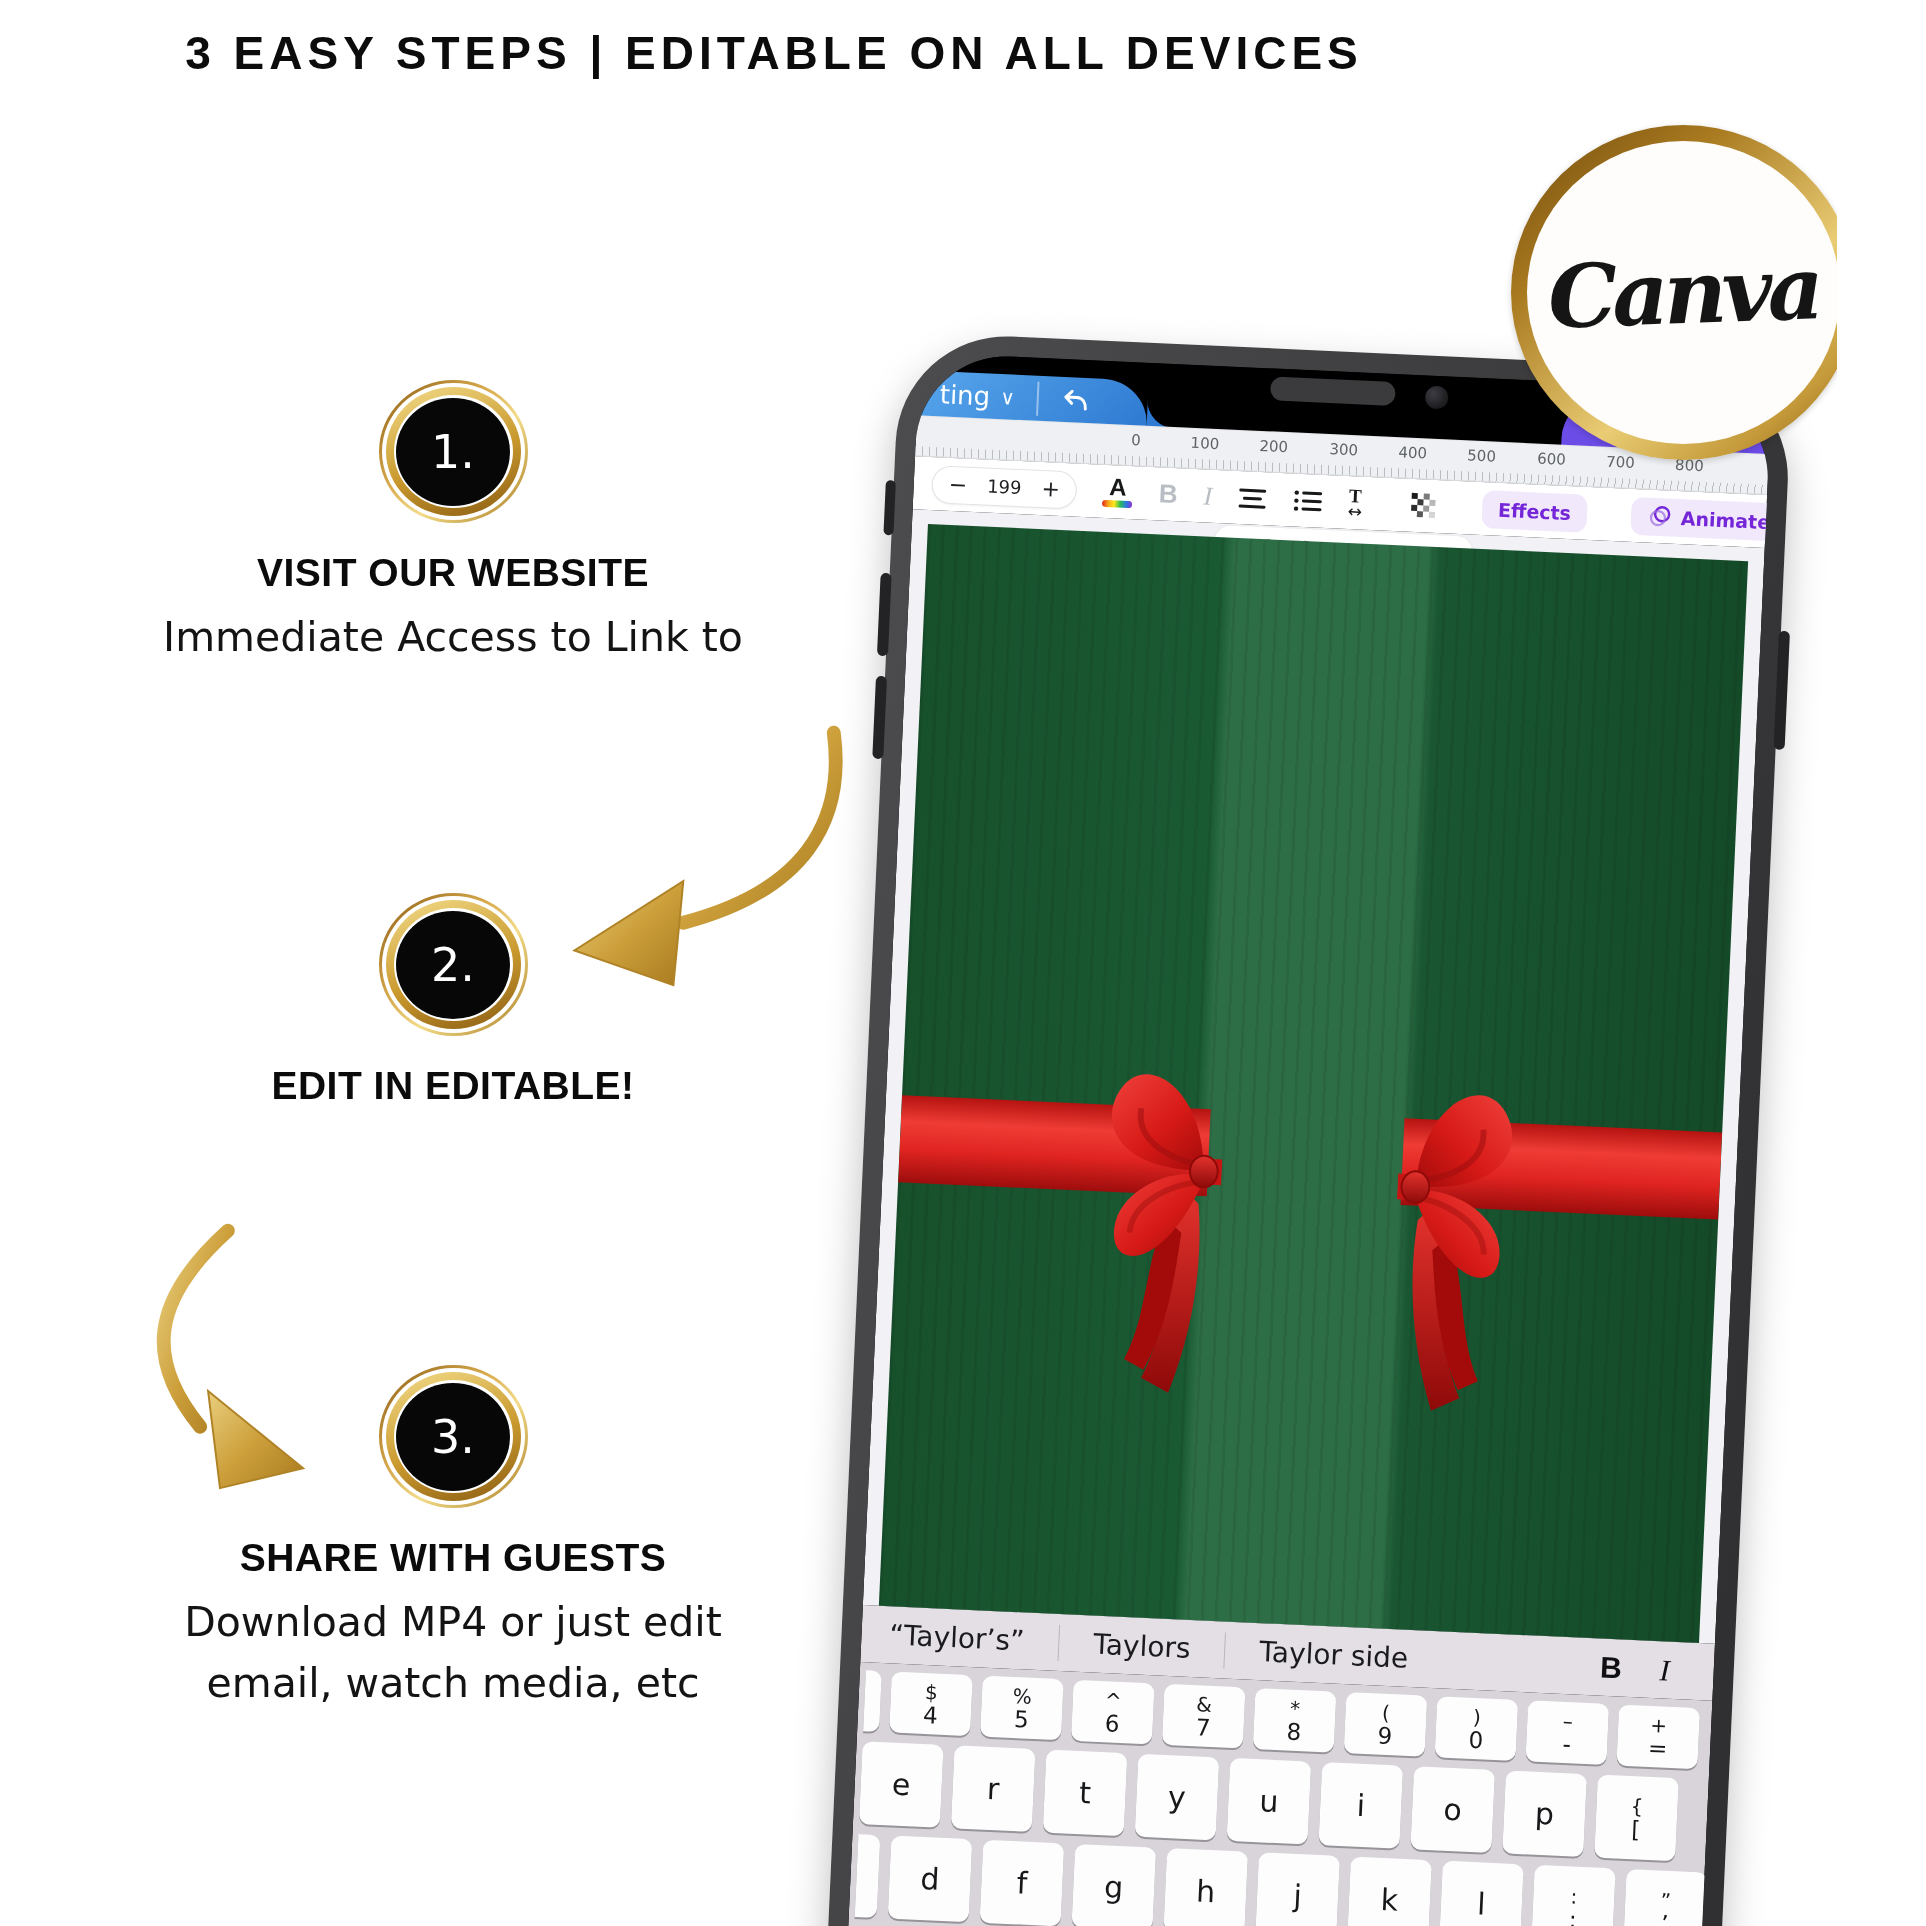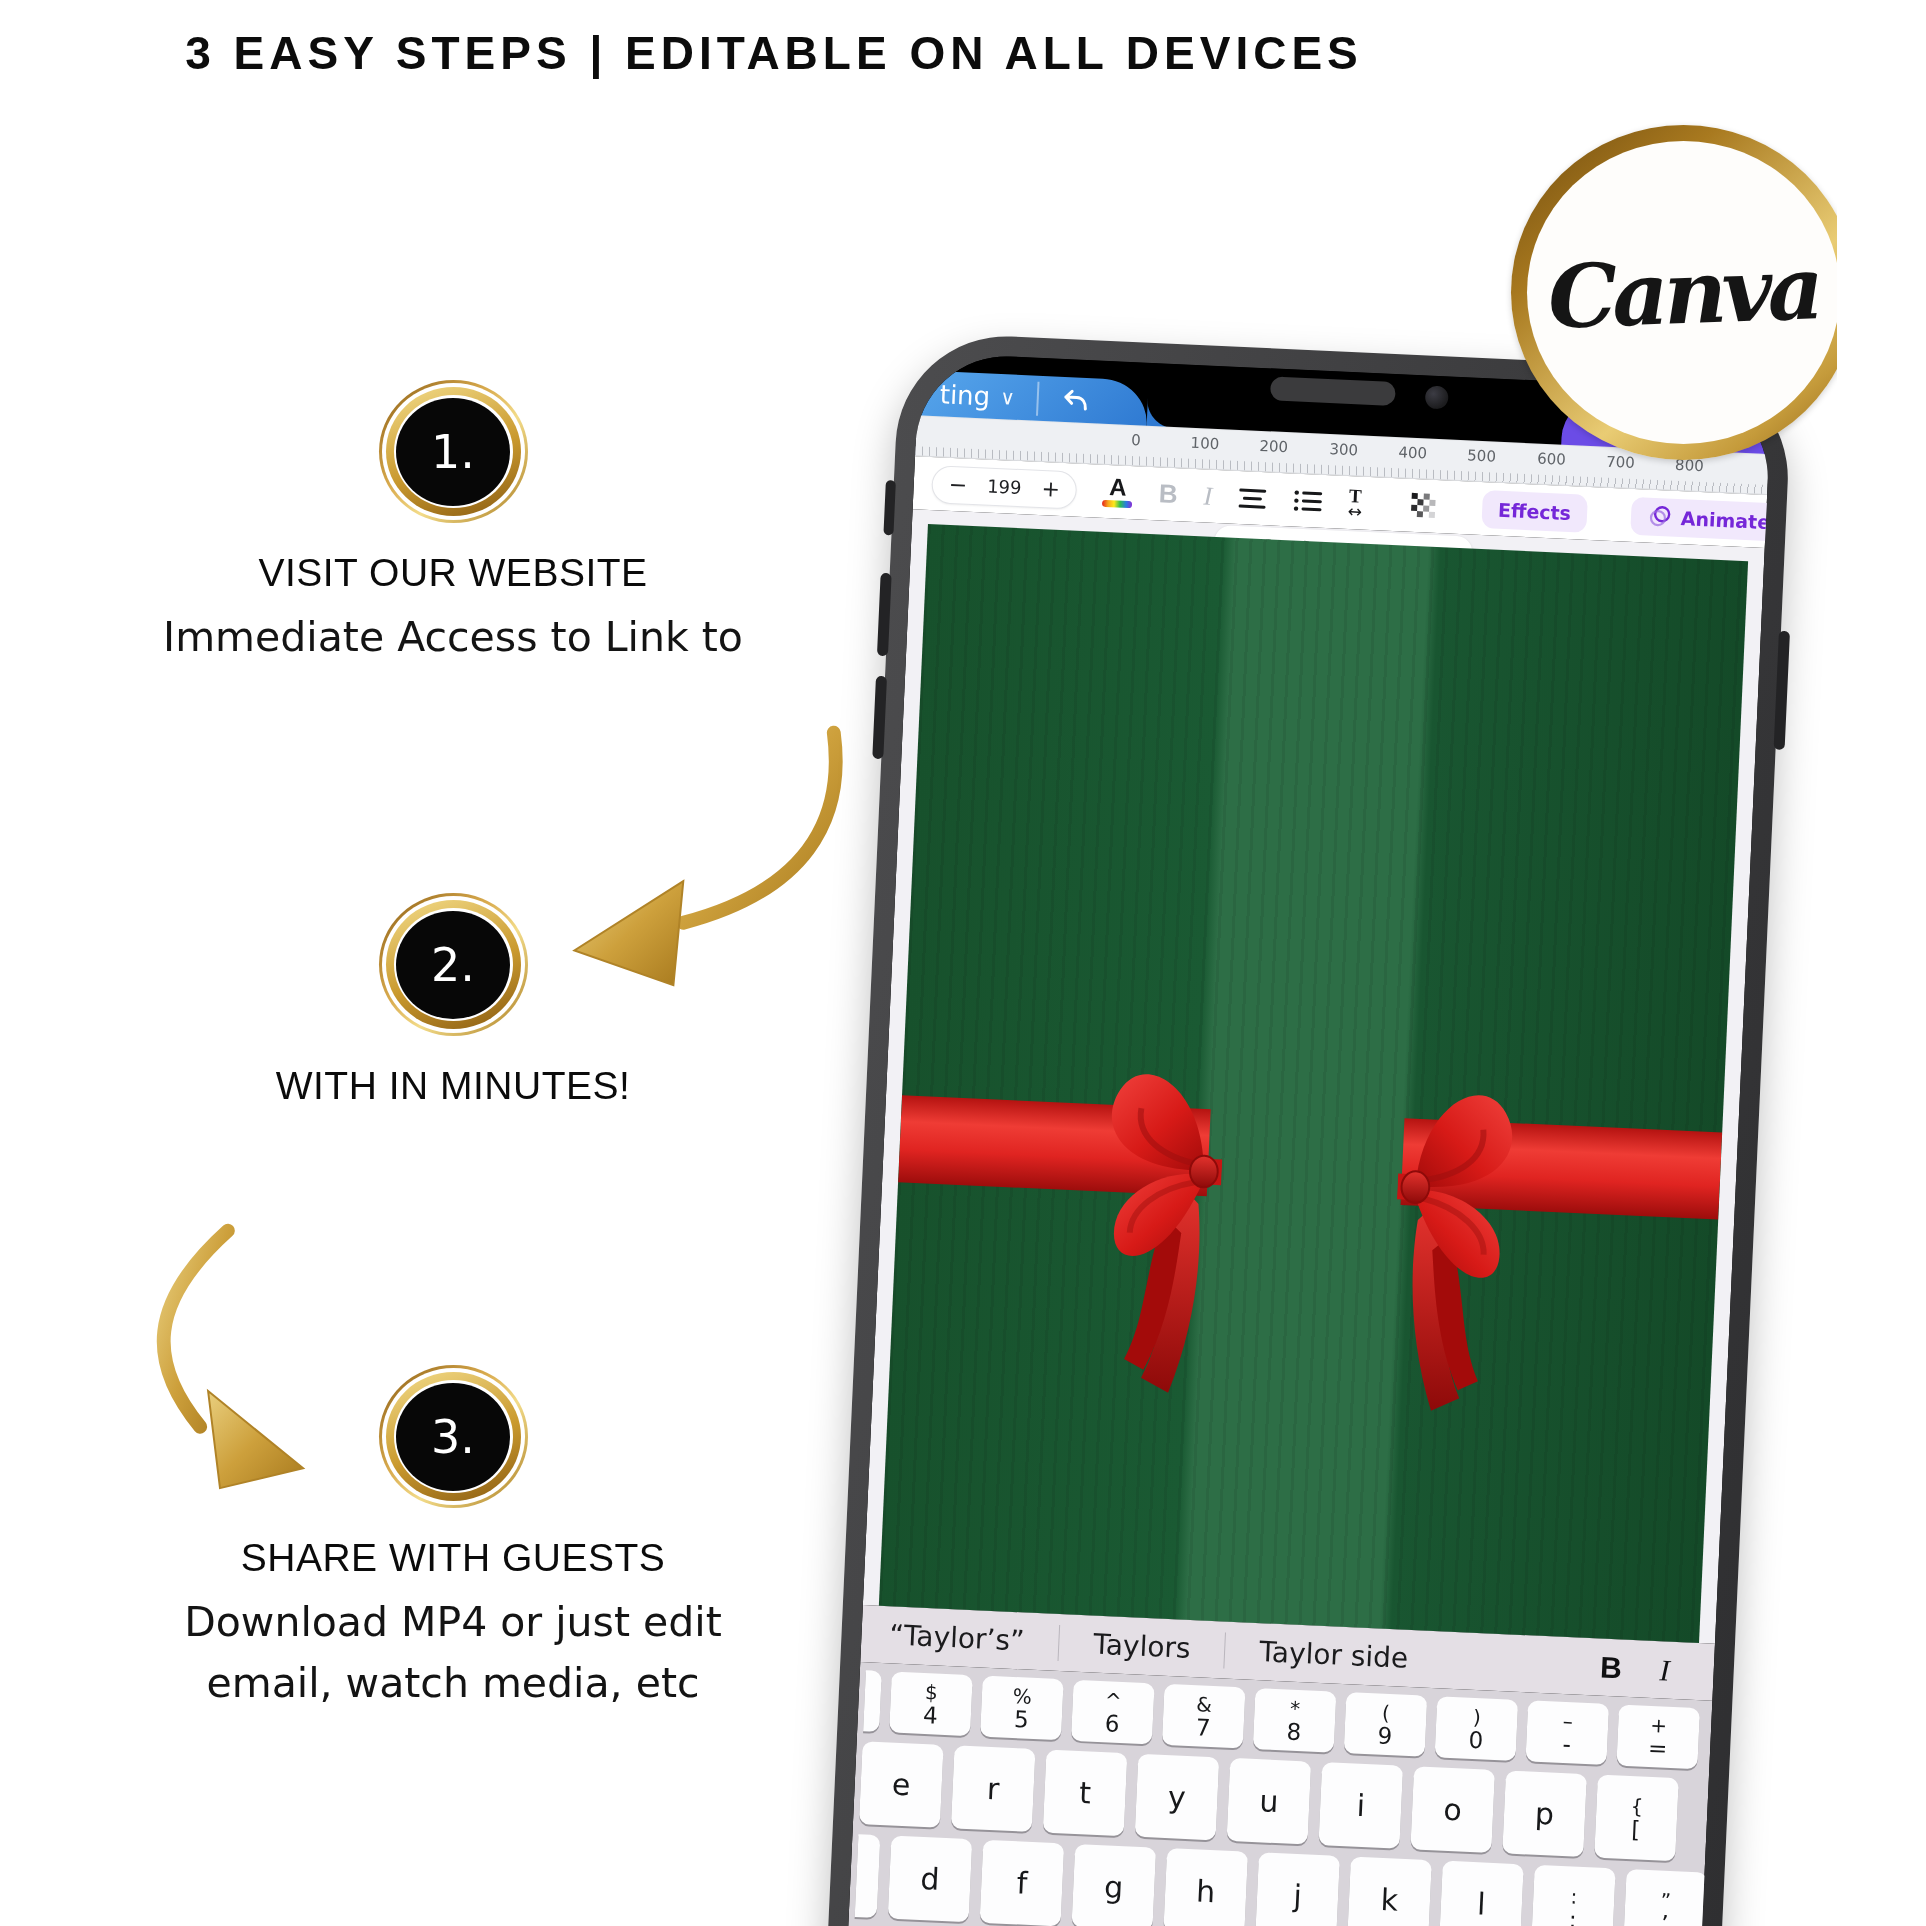--- a/index.html
+++ b/index.html
@@ -26,21 +26,21 @@
   
   .step{position:absolute;left:57px;width:792px;text-align:center;}
   .step-badge{width:149px;height:143px;margin:0 auto;border-radius:50%;
     background:linear-gradient(135deg,#8a5c12,#d9ab4e 40%,#f3dc8a 60%,#a87a1e);padding:3px;box-sizing:border-box;}
   .sb2{width:100%;height:100%;border-radius:50%;background:#fff;padding:4px;box-sizing:border-box;}
   .sb3{width:100%;height:100%;border-radius:50%;
     background:linear-gradient(160deg,#f3dc8a,#c9992e 55%,#8a5c12);padding:8px;box-sizing:border-box;}
   .sb4{width:100%;height:100%;border-radius:50%;background:#fff;padding:2.5px;box-sizing:border-box;}
   .sb5{width:100%;height:100%;border-radius:50%;background:#070707;display:flex;align-items:center;justify-content:center;}
   .step-num{color:#fff;font-size:46px;font-weight:400;font-family:"DejaVu Sans",sans-serif;}
-  .step-title{margin-top:28px;font-family:"Liberation Sans",sans-serif;font-weight:400;
+  .step-title{margin-top:28px;font-family:"Liberation Sans",sans-serif;font-weight:700;
     font-size:39px;letter-spacing:0.5px;color:#0b0b0b;}
   .step-body{margin-top:12px;font-size:41px;line-height:61px;font-weight:400;color:#141414;}
 
   .gold-arrow{position:absolute;z-index:2;}
 
   
   .phone{position:absolute;left:897px;top:335px;width:893px;height:1782px;border-radius:111px;
     background:linear-gradient(100deg,#4c4c4e,#2e2e30);transform:rotate(2.6deg);transform-origin:79px 79px;
     box-shadow:0 18px 40px rgba(0,0,0,.25);z-index:10;}
   .side-btn{position:absolute;background:#232325;border-radius:6px;}
@@ -171,21 +171,21 @@
       <div class="sb2">
           <div class="sb3">
             <div class="sb4">
               <div class="sb5">
         <span class="step-num">2.</span>
       </div>
             </div>
           </div>
         </div>
     </div>
-    <div class="step-title">WITH IN MINUTES!</div>
+    <div class="step-title">EDIT IN EDITABLE!</div>
   </div>
 
   <div class="step" style="top:1365px;">
     <div class="step-badge">
       <div class="sb2">
           <div class="sb3">
             <div class="sb4">
               <div class="sb5">
         <span class="step-num">3.</span>
       </div>

